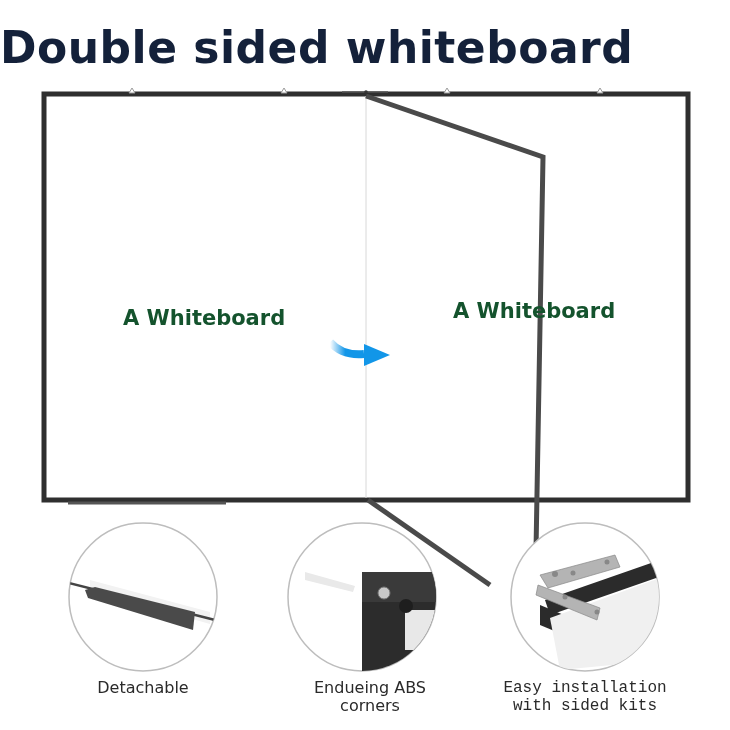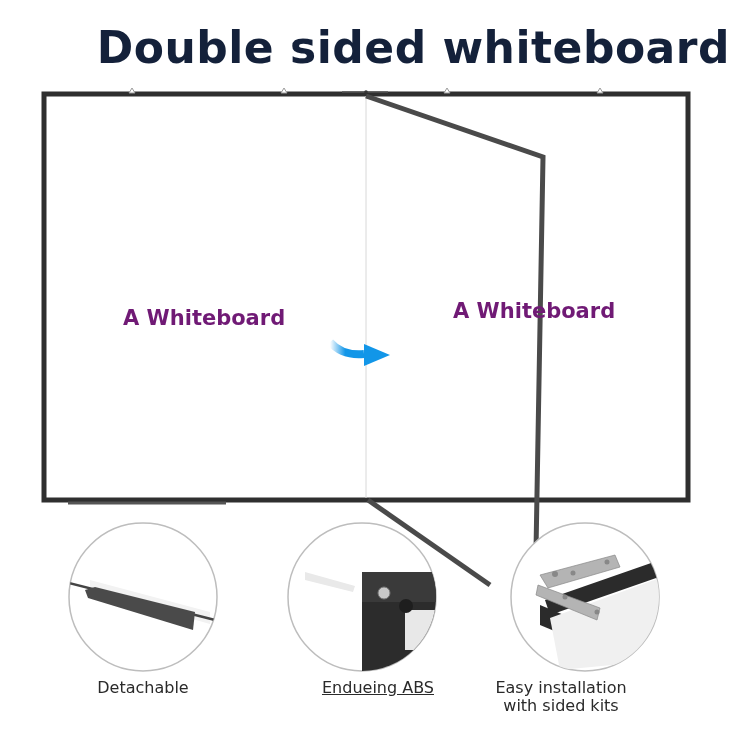--- a/index.html
+++ b/index.html
@@ -1,19 +1,19 @@
 <!DOCTYPE html>
 <html><head>
 <meta charset="utf-8">
 <style>
   html, body { margin:0; padding:0; background:#ffffff; }
   body { width:730px; height:730px; position:relative; overflow:hidden; font-family:"DejaVu Sans", sans-serif; }
-  .title { position:absolute; left:0; top:22px; width:730px; text-align:right; font-size:44px; font-weight:bold; color:#14213a; letter-spacing:0.5px; }
+  .title { position:absolute; left:0; top:22px; width:730px; text-align:left; font-size:44px; font-weight:bold; color:#14213a; letter-spacing:0.5px; }
   svg.scene { position:absolute; left:0; top:0; }
-  .board-label { position:absolute; font-size:21px; font-weight:bold; color:#701a75; white-space:nowrap;text-align:center; }
+  .board-label { position:absolute; font-size:21px; font-weight:bold; color:#14532d; white-space:nowrap;text-align:center; }
   .caption { position:absolute; text-align:center; font-size:16px; line-height:18px; color:#2a2a2a; width:190px; }
 </style>
 </head>
 <body>
 
 <div class="title">Double sided whiteboard</div>
 
 <svg class="scene" width="730" height="730" viewBox="0 0 730 730">
   <defs>
     <linearGradient id="arrowGrad" x1="0" y1="0" x2="1" y2="0">
@@ -95,19 +95,20 @@
     </g>
   </g>
 </svg>
 
 <div class="board-label" style="left:123px; top:306px;">A Whiteboard</div>
 <div class="board-label" style="left:453px; top:299px;">A Whiteboard</div>
 
 <div class="caption" style="left:48px; top:679px;">
   <div>Detachable</div>
 </div>
-<div class="caption" style="left:283px; top:679px;text-decoration:underline;">
+<div class="caption" style="left:275px; top:679px;">
   <div>Endueing ABS</div>
+  <div>corners</div>
 </div>
-<div class="caption" style="left:466px; top:679px;">
+<div class="caption" style="left:490px; top:679px;font-family:Liberation Mono, monospace;">
   <div>Easy installation</div>
   <div>with sided kits</div>
 </div>
 
 </body></html>

